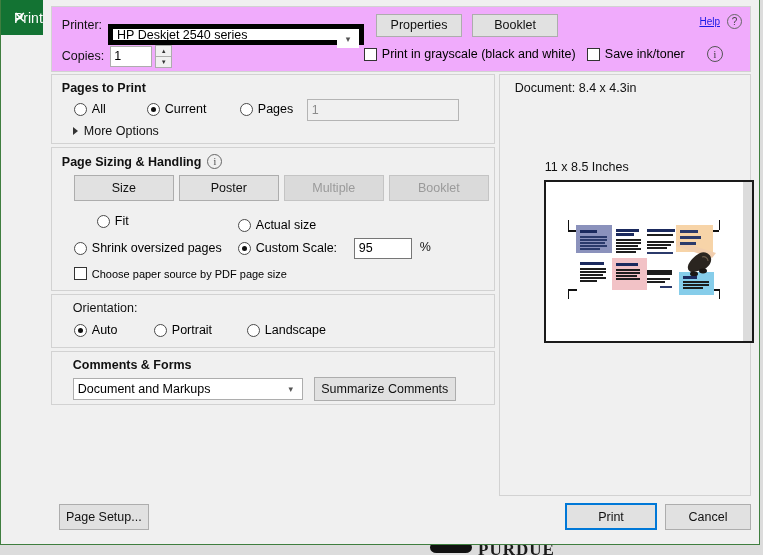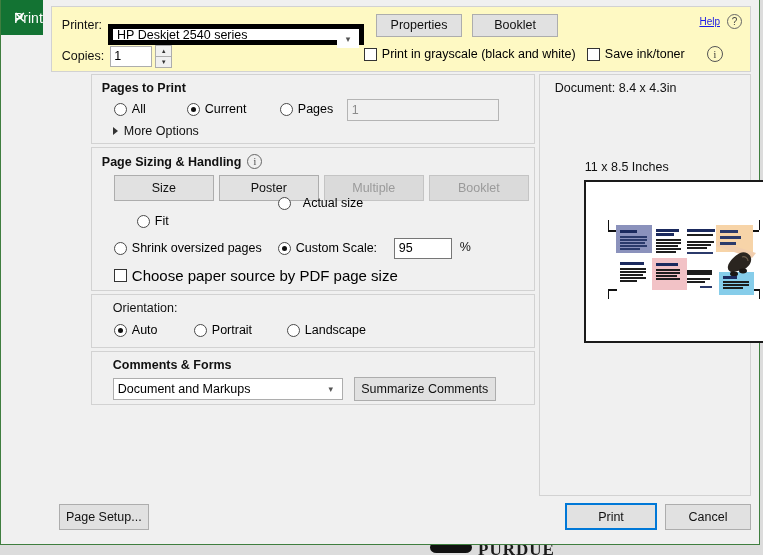--- a/index.html
+++ b/index.html
@@ -56,21 +56,21 @@
 
   #dialog-body {
     flex: 1; padding: 6px 8px 0 8px;
     display: flex; flex-direction: column;
     min-height: 0;
   }
 
   
   #top-strip {
     border: 1px solid #d2d2d2;
-    background: #fef9c3;
+    background: #f0abfc;
     padding: 8px 10px 8px 10px;
     flex: none;
     position: relative;
     height: 66px;
   }
   .row { display: flex; align-items: center; }
   .lbl { font-size: 12.5px; color: #111; }
 
   #printer-row { position: absolute; left: 10px; top: 7px; right: 10px; height: 22px; }
   #printer-select {
@@ -133,21 +133,21 @@
   #saveink-cb   { position: absolute; left: 535px; top: 40px; font-size: 12.5px; }
   #ink-info-icon {
     position: absolute; left: 655px; top: 39px;
     width: 16px; height: 16px; border: 1px solid #555; border-radius: 50%;
     font-size: 10px; color: #333; font-family: "Liberation Serif", serif;
     display: flex; align-items: center; justify-content: center;
   }
 
   
   #main { flex: 1; display: flex; min-height: 0; margin-top: 2px; }
-  #left-col { width: 444px; flex: none; display: flex; flex-direction: column; margin-left: 40px; }
+  #left-col { width: 444px; flex: none; display: flex; flex-direction: column; }
   #right-col { flex: 1; border: 1px solid #d2d2d2; margin-left: 4px; position: relative; background:#f0f0f0; }
 
   .group {
     border: 1px solid #d2d2d2; background: #f0f0f0;
     padding: 6px 10px 8px 10px; position: relative;
     margin-bottom: 3px;
   }
   .group-title { font-size: 12.5px; font-weight: bold; color: #111; display: flex; align-items: center; }
   .info-circle {
     width: 15px; height: 15px; border: 1px solid #666; border-radius: 50%;
@@ -184,30 +184,30 @@
     width: 0; height: 0; border-left: 5px solid #333;
     border-top: 4px solid transparent; border-bottom: 4px solid transparent;
     margin-right: 6px;
   }
 
   
   #sizing-group { height: 144px; }
   #size-buttons { position: absolute; left: 22px; top: 27px; display: flex; gap: 5px; }
   #size-buttons .btn { width: 100px; height: 26px; }
   #ps-fit     { position: absolute; left: 22px; top: 66px; padding-left: 23px; }
-  #ps-actual  { position: absolute; left: 186px; top: 48px; gap: 7px; }
+  #ps-actual  { position: absolute; left: 186px; top: 70px; }
   #ps-shrink  { position: absolute; left: 22px; top: 93px; }
   #ps-custom  { position: absolute; left: 186px; top: 93px; }
   #scale-input {
     position: absolute; left: 302px; top: 90px;
     width: 58px; height: 21px; background: #fff; border: 1px solid #767676;
     font-size: 12.5px; color: #000; padding-left: 4px; line-height: 19px;
   }
   #pct-sign { position: absolute; left: 368px; top: 92px; font-size: 12.5px; color: #111; }
-  #paper-src-cb { position: absolute; left: 22px; top: 119px; font-size: 15px; }
+  #paper-src-cb { position: absolute; left: 22px; top: 119px; font-size: 11px; }
 
   
   #orient-group { height: 54px; }
   #or-label { position: absolute; left: 21px; top: 6px; font-size: 12.5px; color: #111; }
   #or-auto      { position: absolute; left: 22px; top: 28px; }
   #or-portrait  { position: absolute; left: 102px; top: 28px; }
   #or-landscape { position: absolute; left: 195px; top: 28px; }
 
   
   #comments-group { height: 54px; }

